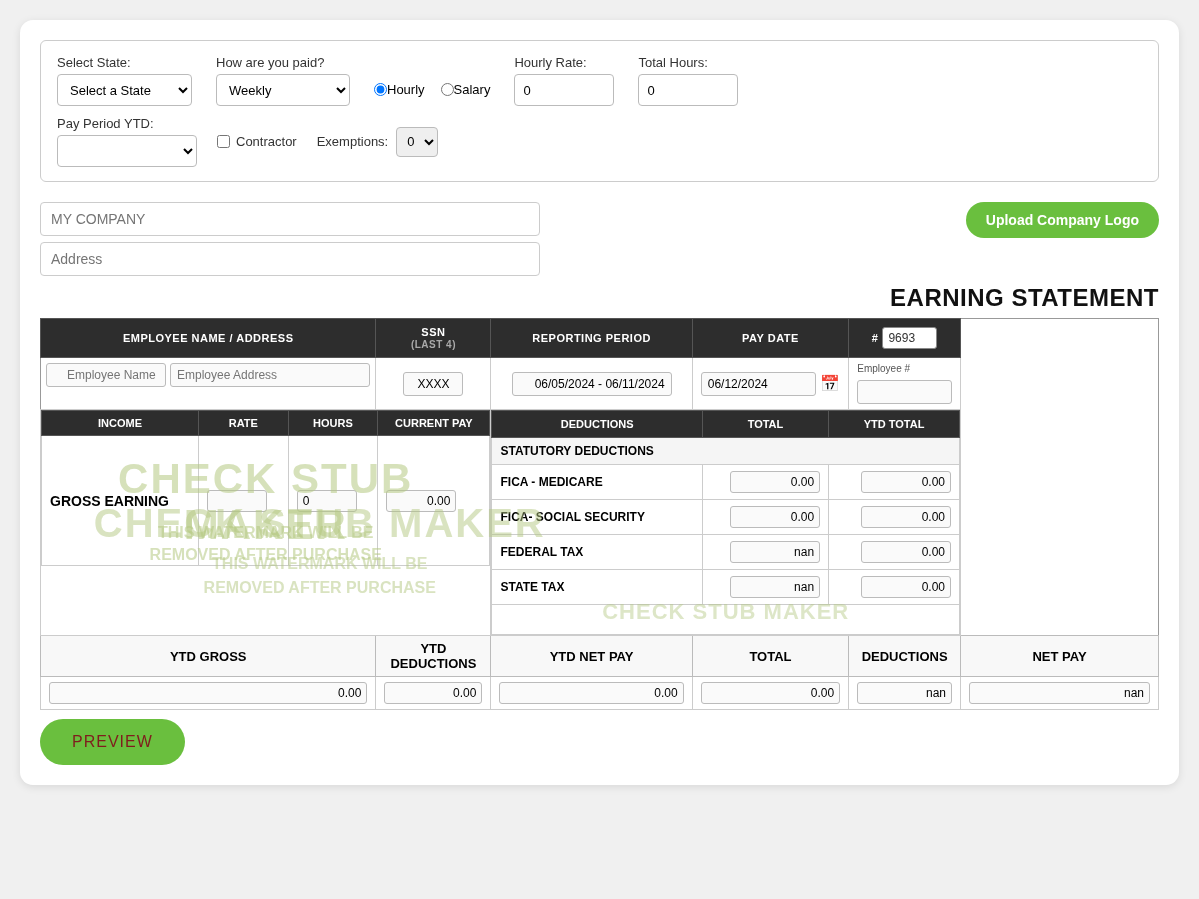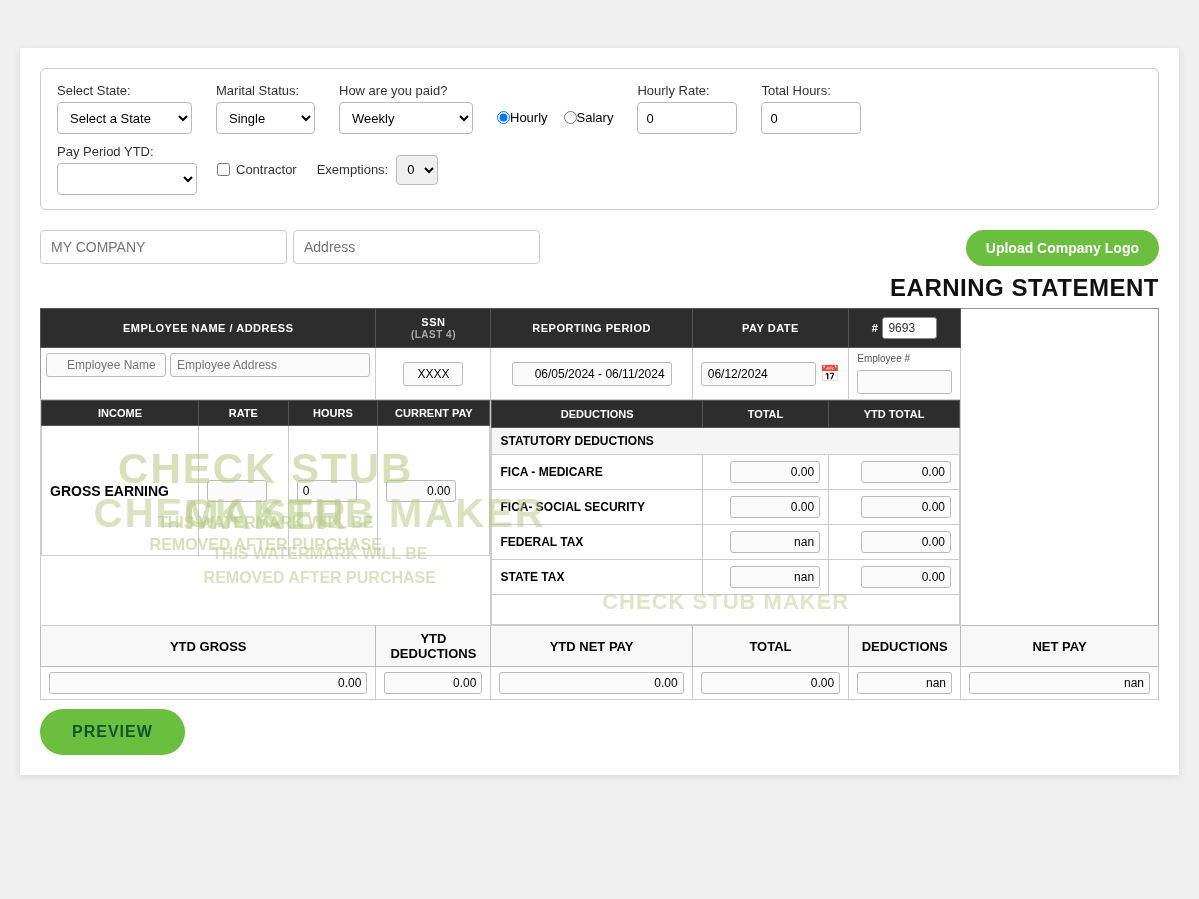--- a/index.html
+++ b/index.html
@@ -8,24 +8,23 @@
       background: #f0f0f0;
       min-height: 899px;
       display: flex;
       justify-content: center;
       align-items: flex-start;
       padding: 20px;
     }
     .page-container {
       background: white;
       width: 1160px;
-      border-radius: 0;
+      border-radius: 13px;
       box-shadow: 0 2px 8px rgba(0,0,0,0.1);
       padding: 20px;
-      margin-top: 28px;
     }
 
     
     .controls-box {
       border: 1px solid #ccc;
       border-radius: 6px;
       padding: 14px 16px;
       margin-bottom: 20px;
       background: #fff;
     }
@@ -98,21 +97,21 @@
 
     
     .company-section {
       display: flex;
       justify-content: space-between;
       align-items: flex-start;
       margin-bottom: 8px;
     }
     .company-inputs {
       display: flex;
-      flex-direction: row;
+      flex-direction: column;
       gap: 6px;
       flex: 1;
       max-width: 500px;
     }
     .company-inputs input {
       border: 1px solid #ccc;
       border-radius: 4px;
       padding: 8px 10px;
       font-size: 14px;
       color: #555;
@@ -346,26 +345,26 @@
       padding: 3px 6px;
       font-size: 13px;
     }
     .stubs-note {
       font-size: 12px;
       color: #555;
       margin-bottom: 14px;
     }
     .preview-btn {
       background: #6abf3e;
-      color: #14532d;
+      color: #7f1d1d;
       border: none;
       border-radius: 24px;
       padding: 14px 32px;
       font-size: 16px;
-      font-weight: 700;
+      font-weight: 400;
       cursor: pointer;
       letter-spacing: 1px;
       text-transform: uppercase;
     }
 
     .ssn-small { font-size: 10px; color: #aaa; }
   </style>
 </head>
 <body>
 
@@ -374,27 +373,20 @@
   <div class="controls-box">
     <div class="controls-row1">
 
       <div class="field-group">
         <label>Select State:</label>
         <select>
           <option>Select a State</option>
         </select>
       </div>
 
-      <div class="field-group">
-        <label>Marital Status:</label>
-        <select>
-          <option>Single</option>
-          <option>Married</option>
-        </select>
-      </div>
 
       <div class="field-group">
         <label>How are you paid?</label>
         <select>
           <option>Weekly</option>
           <option>Bi-Weekly</option>
           <option>Semi-Monthly</option>
           <option>Monthly</option>
         </select>
       </div>

